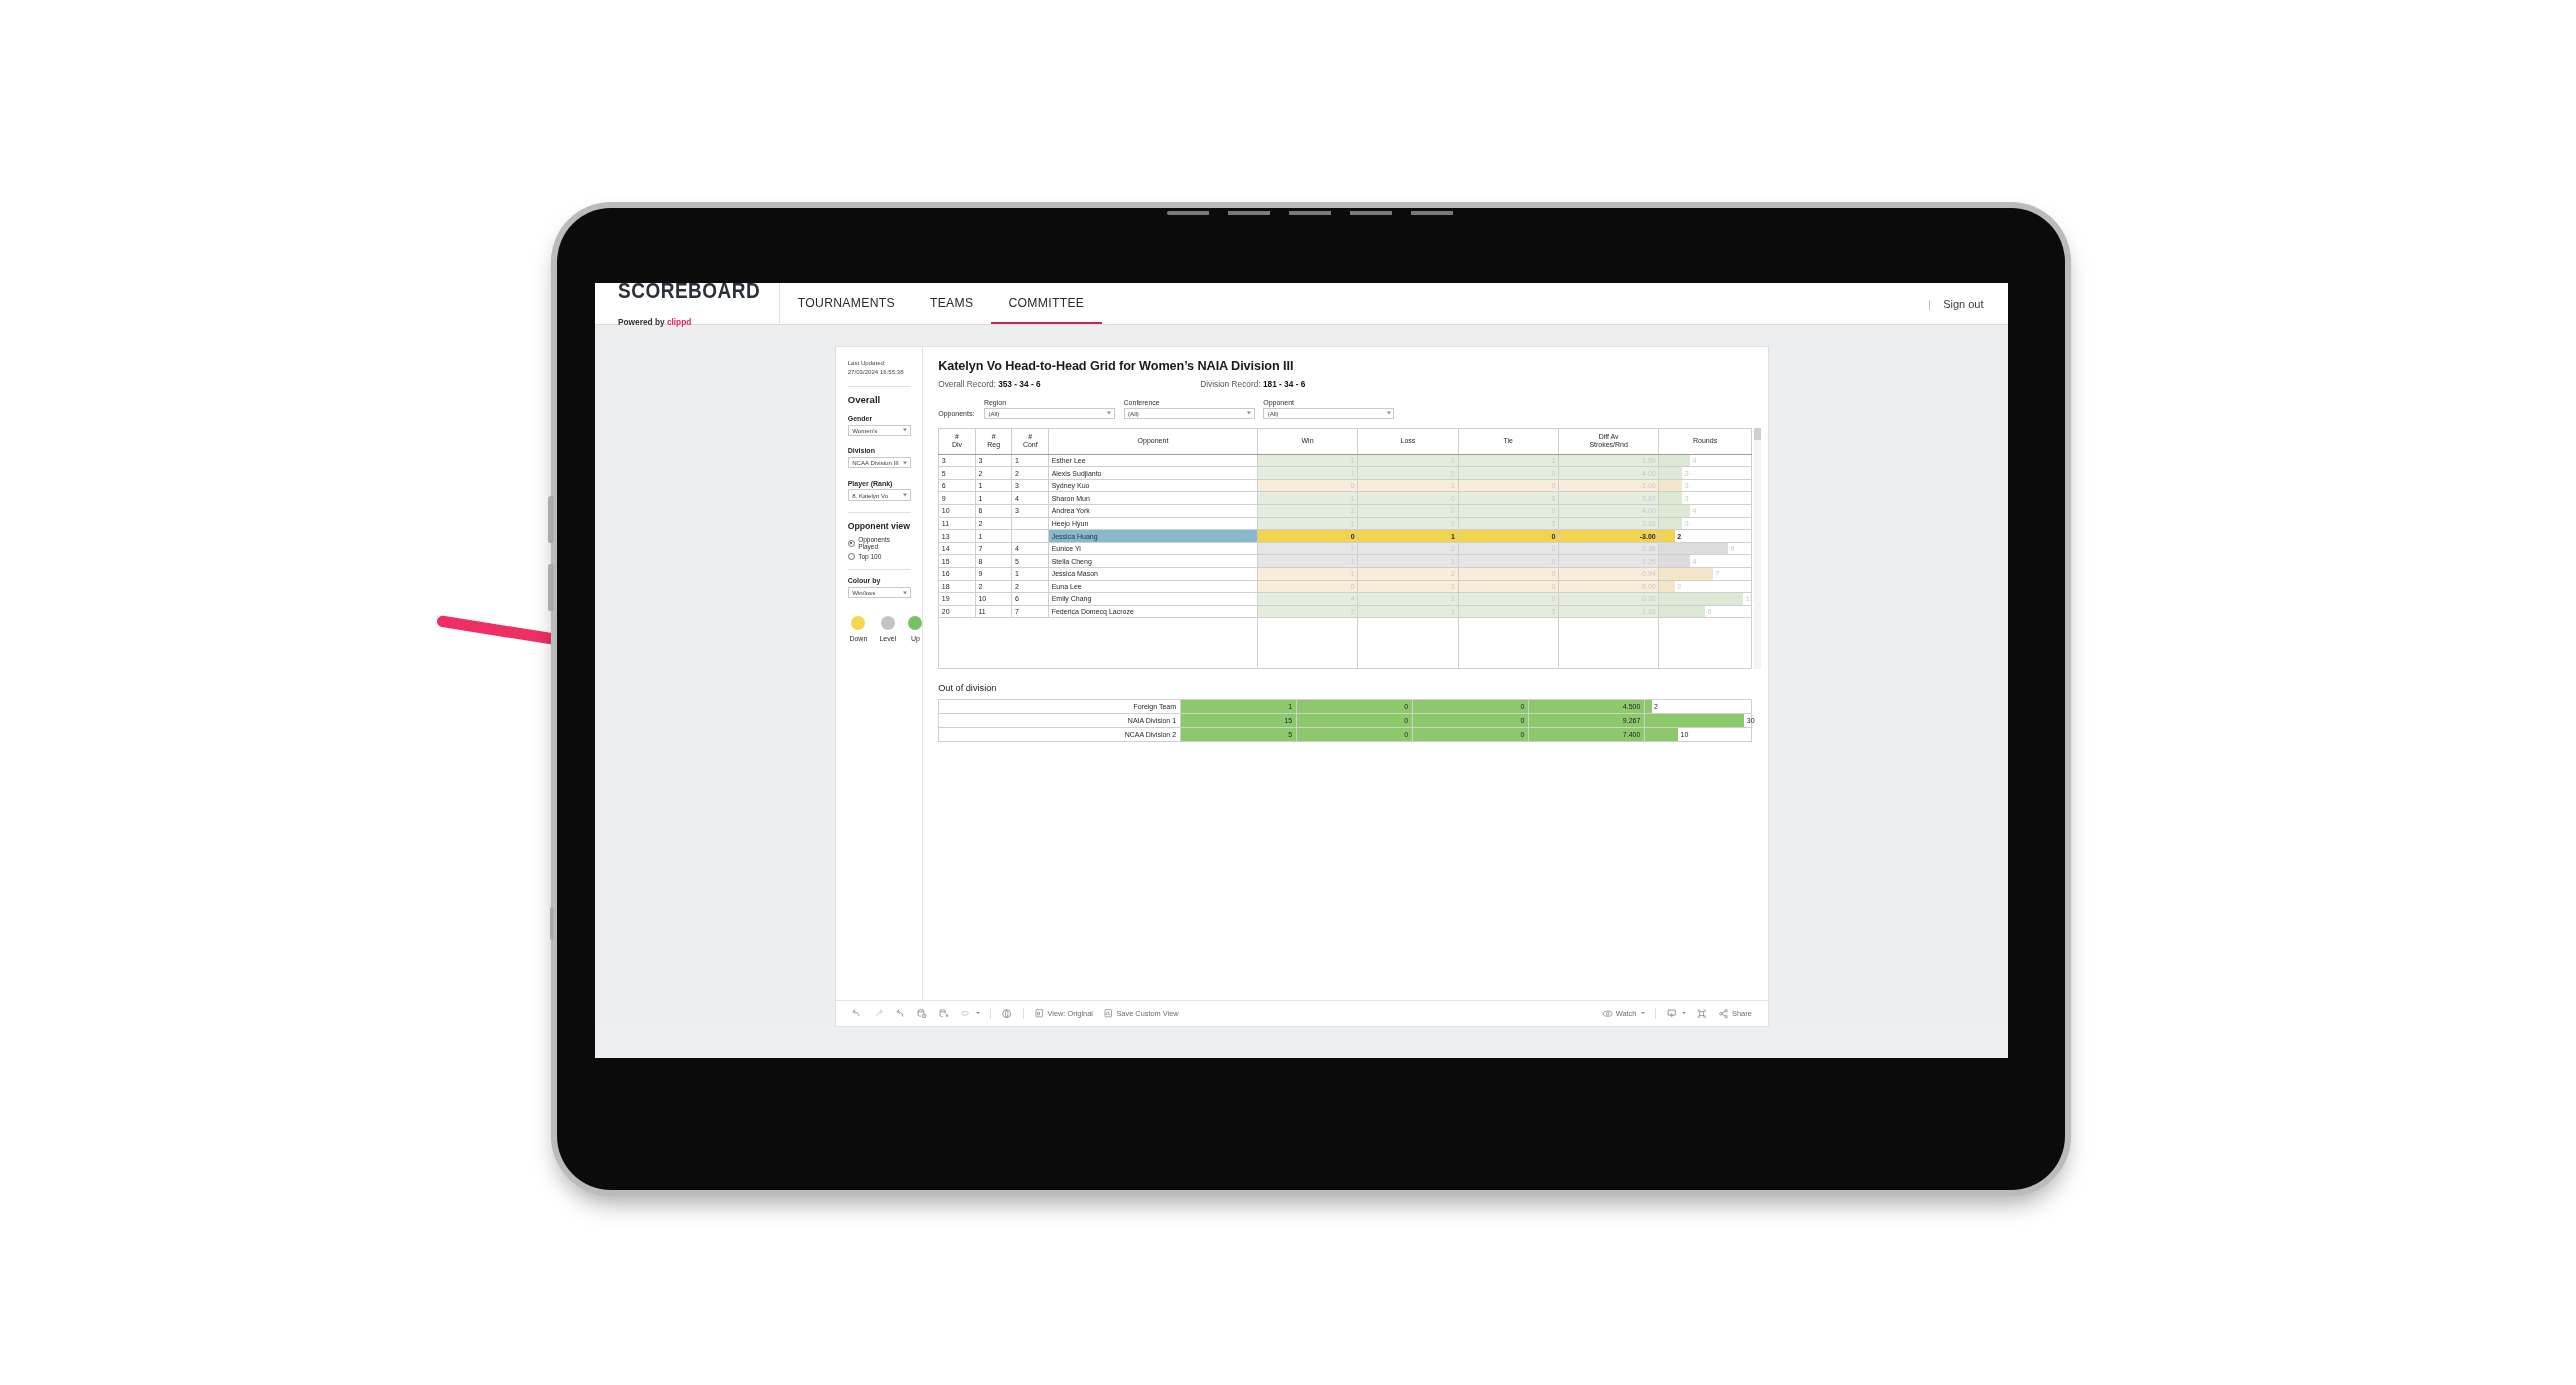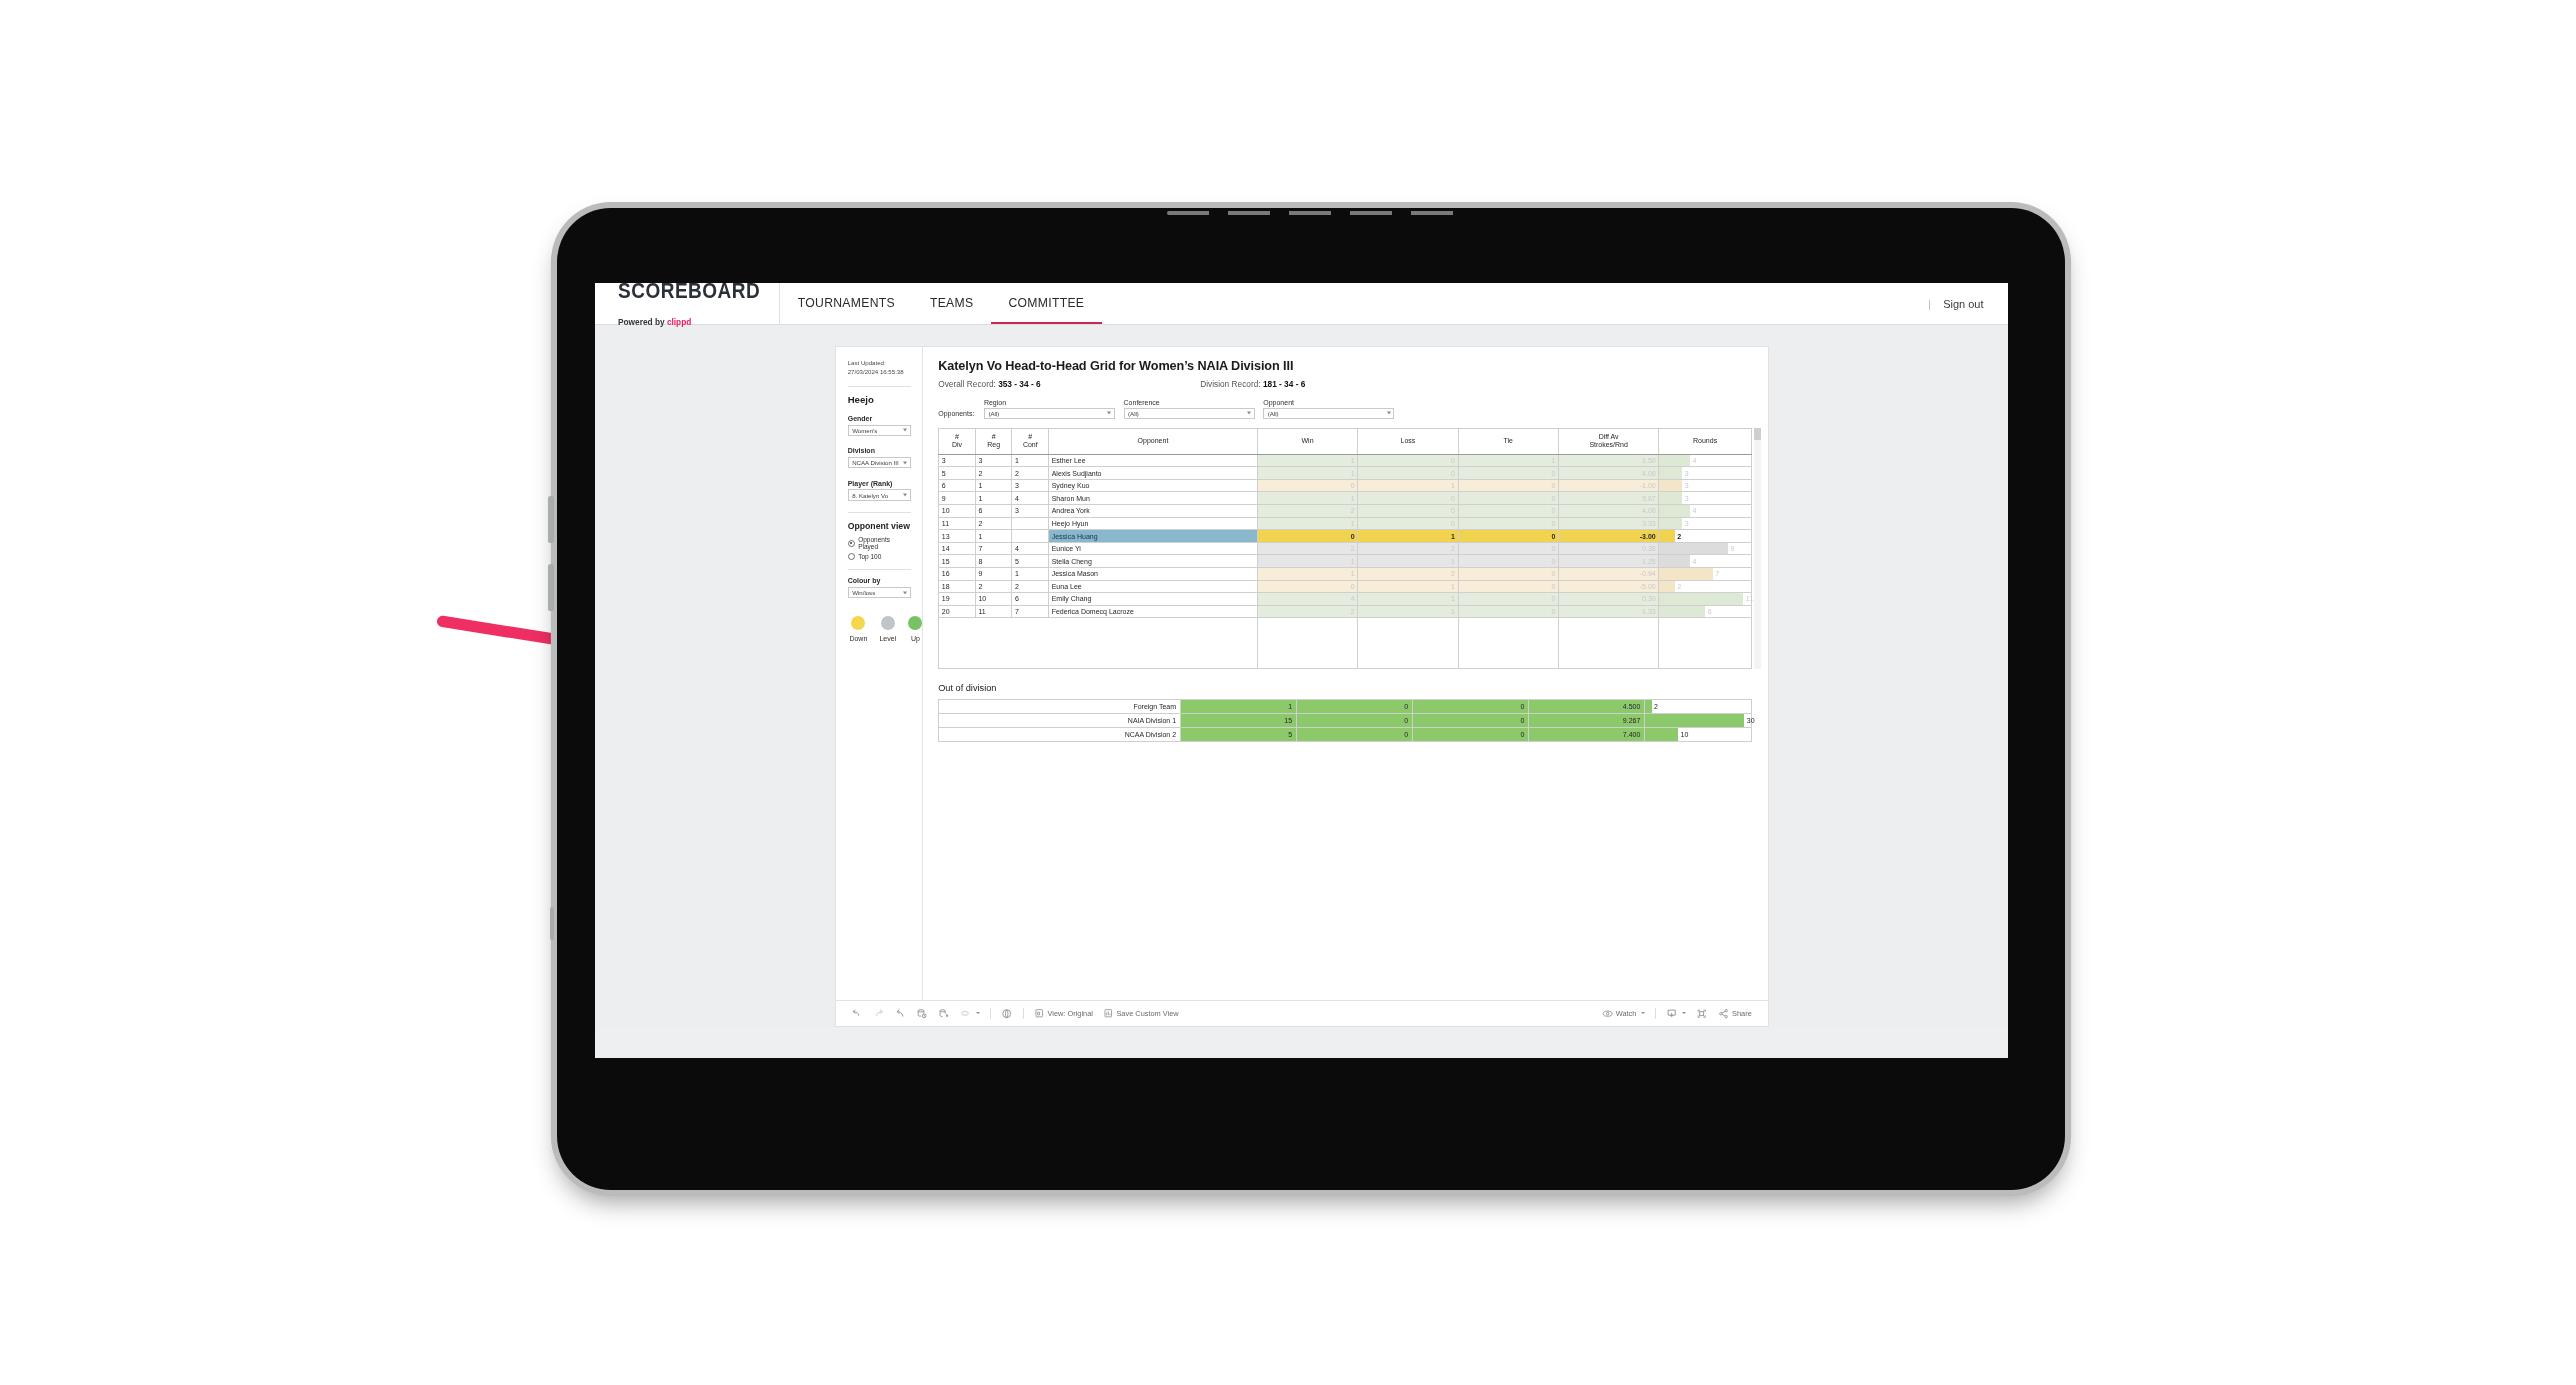--- a/index.html
+++ b/index.html
@@ -222,21 +222,21 @@
       </div>
 
 
       <div class="workspace">
         <div class="viz">
           <div class="viz-body">
 
             <div class="rail">
               <div class="updated">Last Updated: 27/03/2024 16:55:38</div>
               <hr>
-              <h3>Heejo</h3>
+              <h3>Overall</h3>
 
               <div class="flabel">Gender</div>
               <div class="select">
                 <span>Women’s</span>
                 <span class="caret"></span>
               </div>
 
               <div class="flabel">Division</div>
               <div class="select">
                 <span>NCAA Division III</span>

